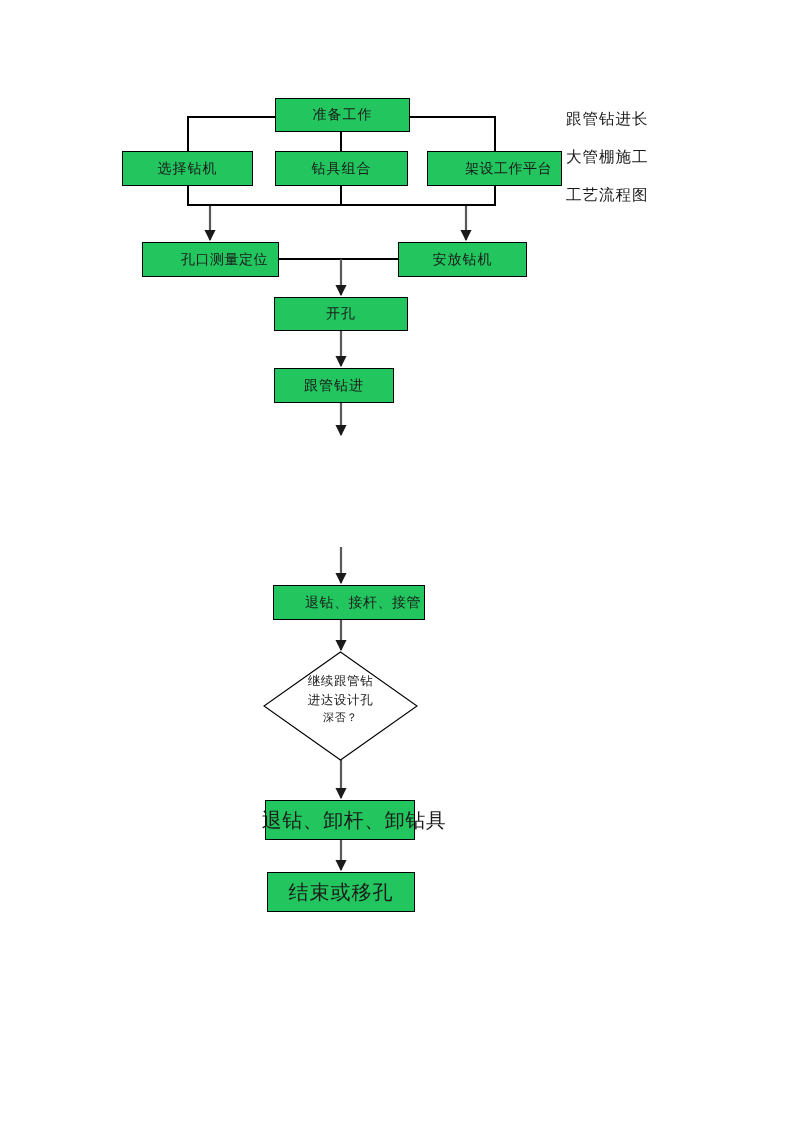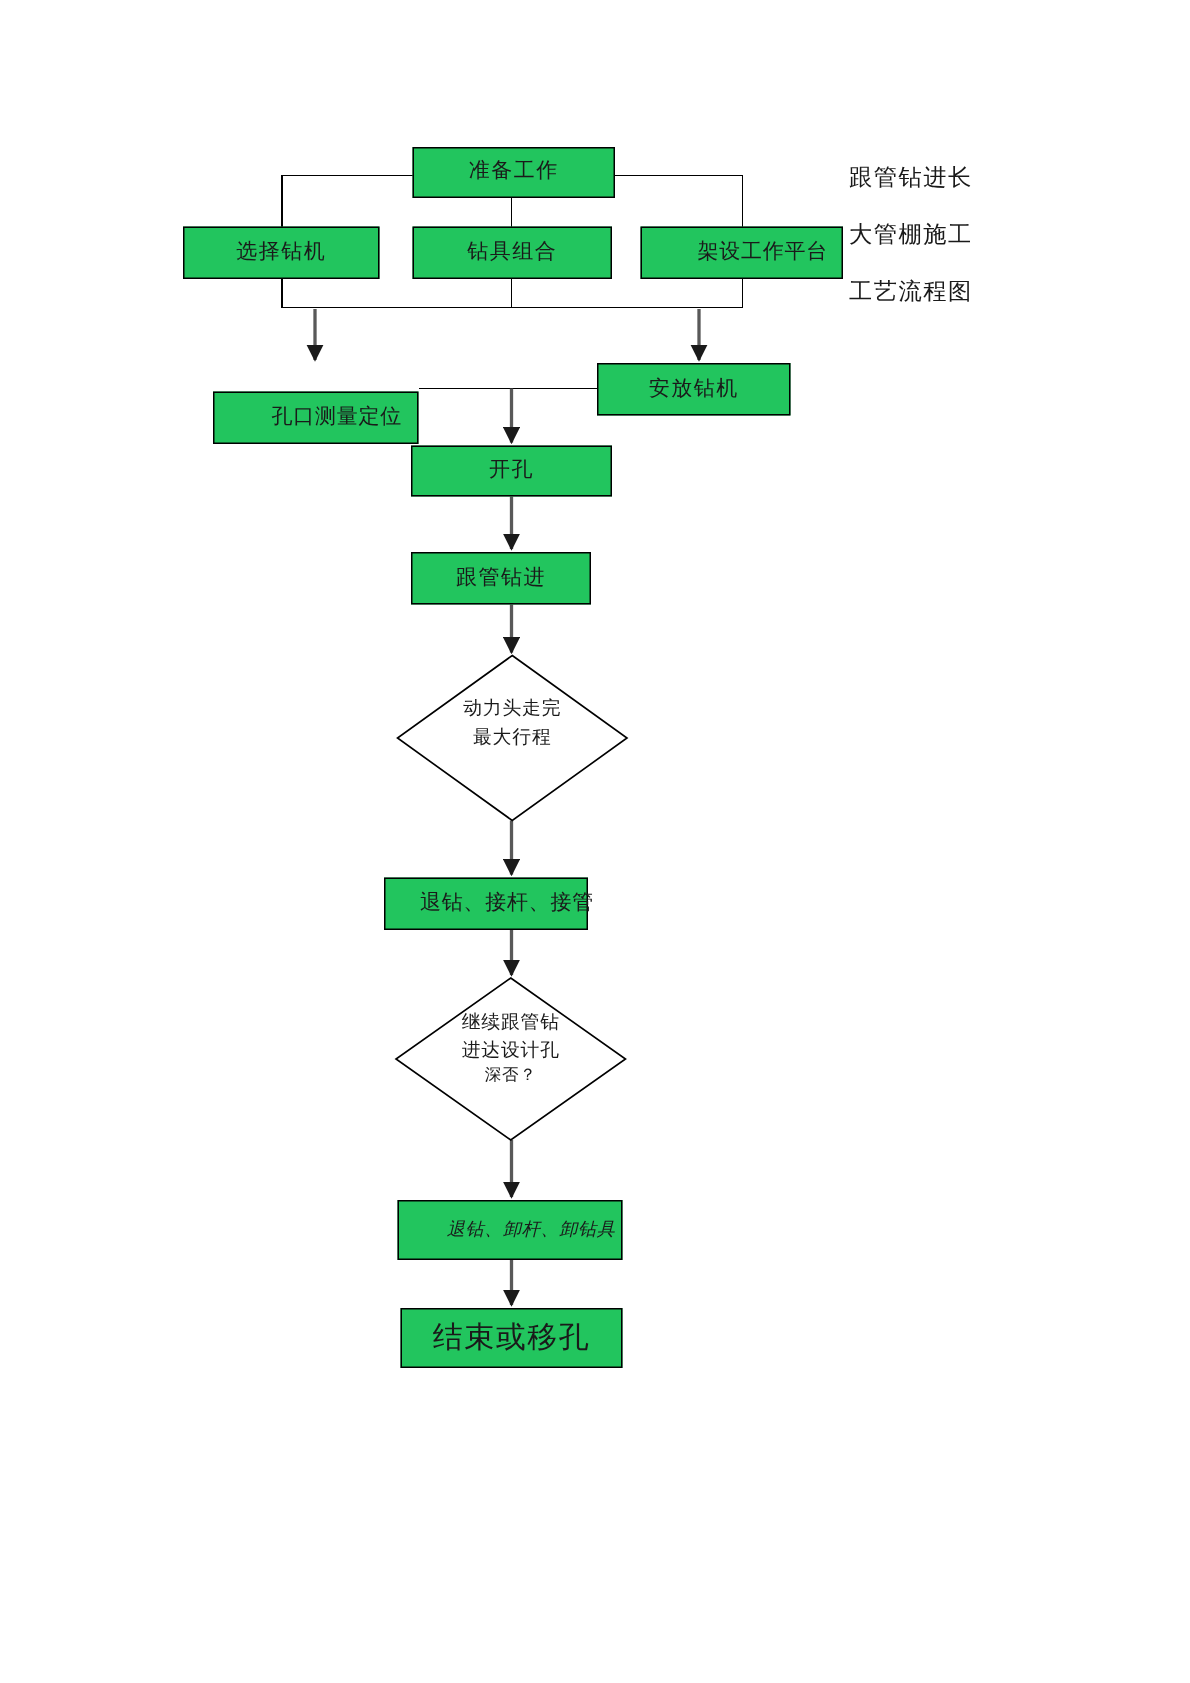--- a/index.html
+++ b/index.html
@@ -150,62 +150,53 @@
   </div>
 
   <div class="node" style="left:275px; top:151px; width:133px; height:35px;">
     <span>钻具组合</span>
   </div>
 
   <div class="node wide-label" style="left:427px; top:151px; width:135px; height:35px;">
     <span>架设工作平台</span>
   </div>
 
-  <div class="node wide-label" style="left:142px; top:242px; width:137px; height:35px;margin-top:19px;">
+  <div class="node wide-label" style="left:142px; top:242px; width:137px; height:35px;">
     <span>孔口测量定位</span>
   </div>
 
   <div class="node" style="left:398px; top:242px; width:129px; height:35px;">
     <span>安放钻机</span>
   </div>
 
   <div class="node" style="left:274px; top:297px; width:134px; height:34px;">
     <span>开孔</span>
   </div>
 
   <div class="node" style="left:274px; top:368px; width:120px; height:35px;">
     <span>跟管钻进</span>
   </div>
 
-  <div class="diamond" style="left:265px; top:437px; width:153px; height:110px;">
-    <svg width="153" height="110" viewBox="0 0 153 110" xmlns="http://www.w3.org/2000/svg">
-      <polygon points="76.5,0 153,55 76.5,110 0,55" fill="#ffffff" stroke="#000000" stroke-width="1.1"></polygon>
-    </svg>
-    <div class="dtext d1">
-      <div>动力头走完</div>
-      <div>最大行程</div>
-    </div>
-  </div>
-
-  <div class="node wide-label" style="left:256px; top:585px; width:136px; height:35px;">
+
+  <div class="node wide-label" style="left:273px; top:585px; width:152px; height:35px;">
     <span>退钻、接杆、接管</span>
   </div>
 
   <div class="diamond" style="left:264px; top:652px; width:153px; height:108px;">
     <svg width="153" height="108" viewBox="0 0 153 108" xmlns="http://www.w3.org/2000/svg">
       <polygon points="76.5,0 153,54 76.5,108 0,54" fill="#ffffff" stroke="#000000" stroke-width="1.1"></polygon>
     </svg>
     <div class="dtext d2">
       <div>继续跟管钻</div>
       <div>进达设计孔</div>
       <div class="clip">深否？</div>
     </div>
   </div>
 
-  <div class="node wide-label" style="left:265px; top:800px; width:150px; height:40px; font-size:12px;font-style:italic;">
+  <div class="node wide-label" style="left:265px; top:800px; width:150px; height:40px; font-size:20px;">
     <span>退钻、卸杆、卸钻具</span>
   </div>
 
   <div class="node" style="left:267px; top:872px; width:148px; height:40px; font-size:20px;">
     <span>结束或移孔</span>
   </div>
 
   <div id="title-block">
     <div>跟管钻进长</div>
     <div>大管棚施工</div>

